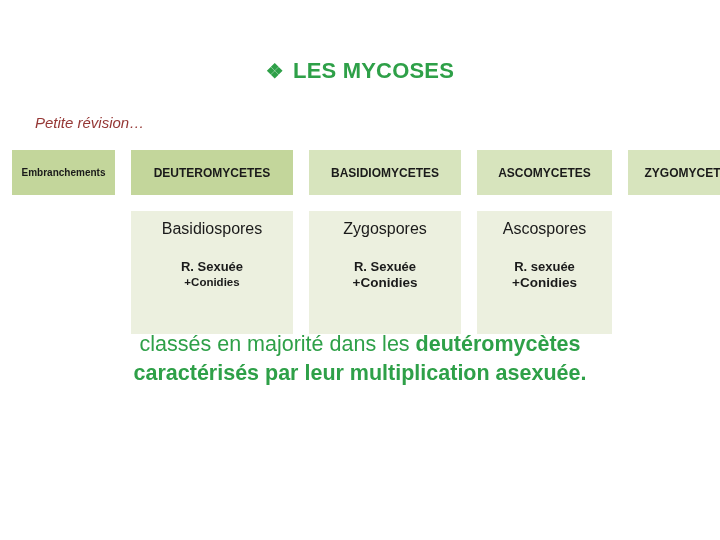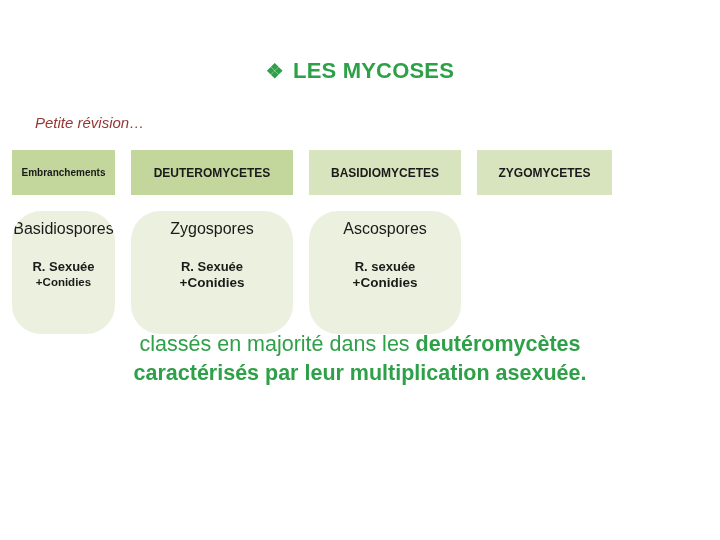--- a/index.html
+++ b/index.html
@@ -59,21 +59,21 @@
   .empty{background:transparent;}
   .bright{
     background:var(--bright-green);
     text-align:center;padding-top:11px;
     font-weight:bold;white-space:nowrap;
   }
   .bright .main{font-size:15px;}
   .bright .sub{font-size:13px;}
   .pale{
     background:var(--pale-cell);
-    text-align:center;padding-top:7px;border-radius:29px;
+    text-align:center;padding-top:7px;
   }
   .spore{font-size:16px;line-height:22px;font-weight:400;}
   .repro{font-size:13px;font-weight:bold;margin-top:19px;line-height:15px;}
   .plus{font-size:11.5px;font-weight:bold;line-height:17px;}
   .plus.large{font-size:13.5px;}
 
   
   .paragraph{
     position:absolute;left:0;right:0;top:330px;
     text-align:center;
@@ -91,20 +91,21 @@
     <span class="bullet">❖</span><span>LES MYCOSES</span>
   </div>
 
   <div class="subtitle">Petite révision…</div>
 
   <div class="ctable">
 
     <div class="cell head olive corner">Embranchements</div>
     <div class="cell head olive">DEUTEROMYCETES</div>
     <div class="cell head lightg">BASIDIOMYCETES</div>
+    <div class="cell head lightg">ASCOMYCETES</div>
     <div class="cell head lightg">ZYGOMYCETES</div>
 
     <div class="cell empty"></div>
 
 
     <div class="cell pale">
       <div class="spore">Basidiospores</div>
       <div class="repro">R. Sexuée</div>
       <div class="plus">+Conidies</div>
     </div>

